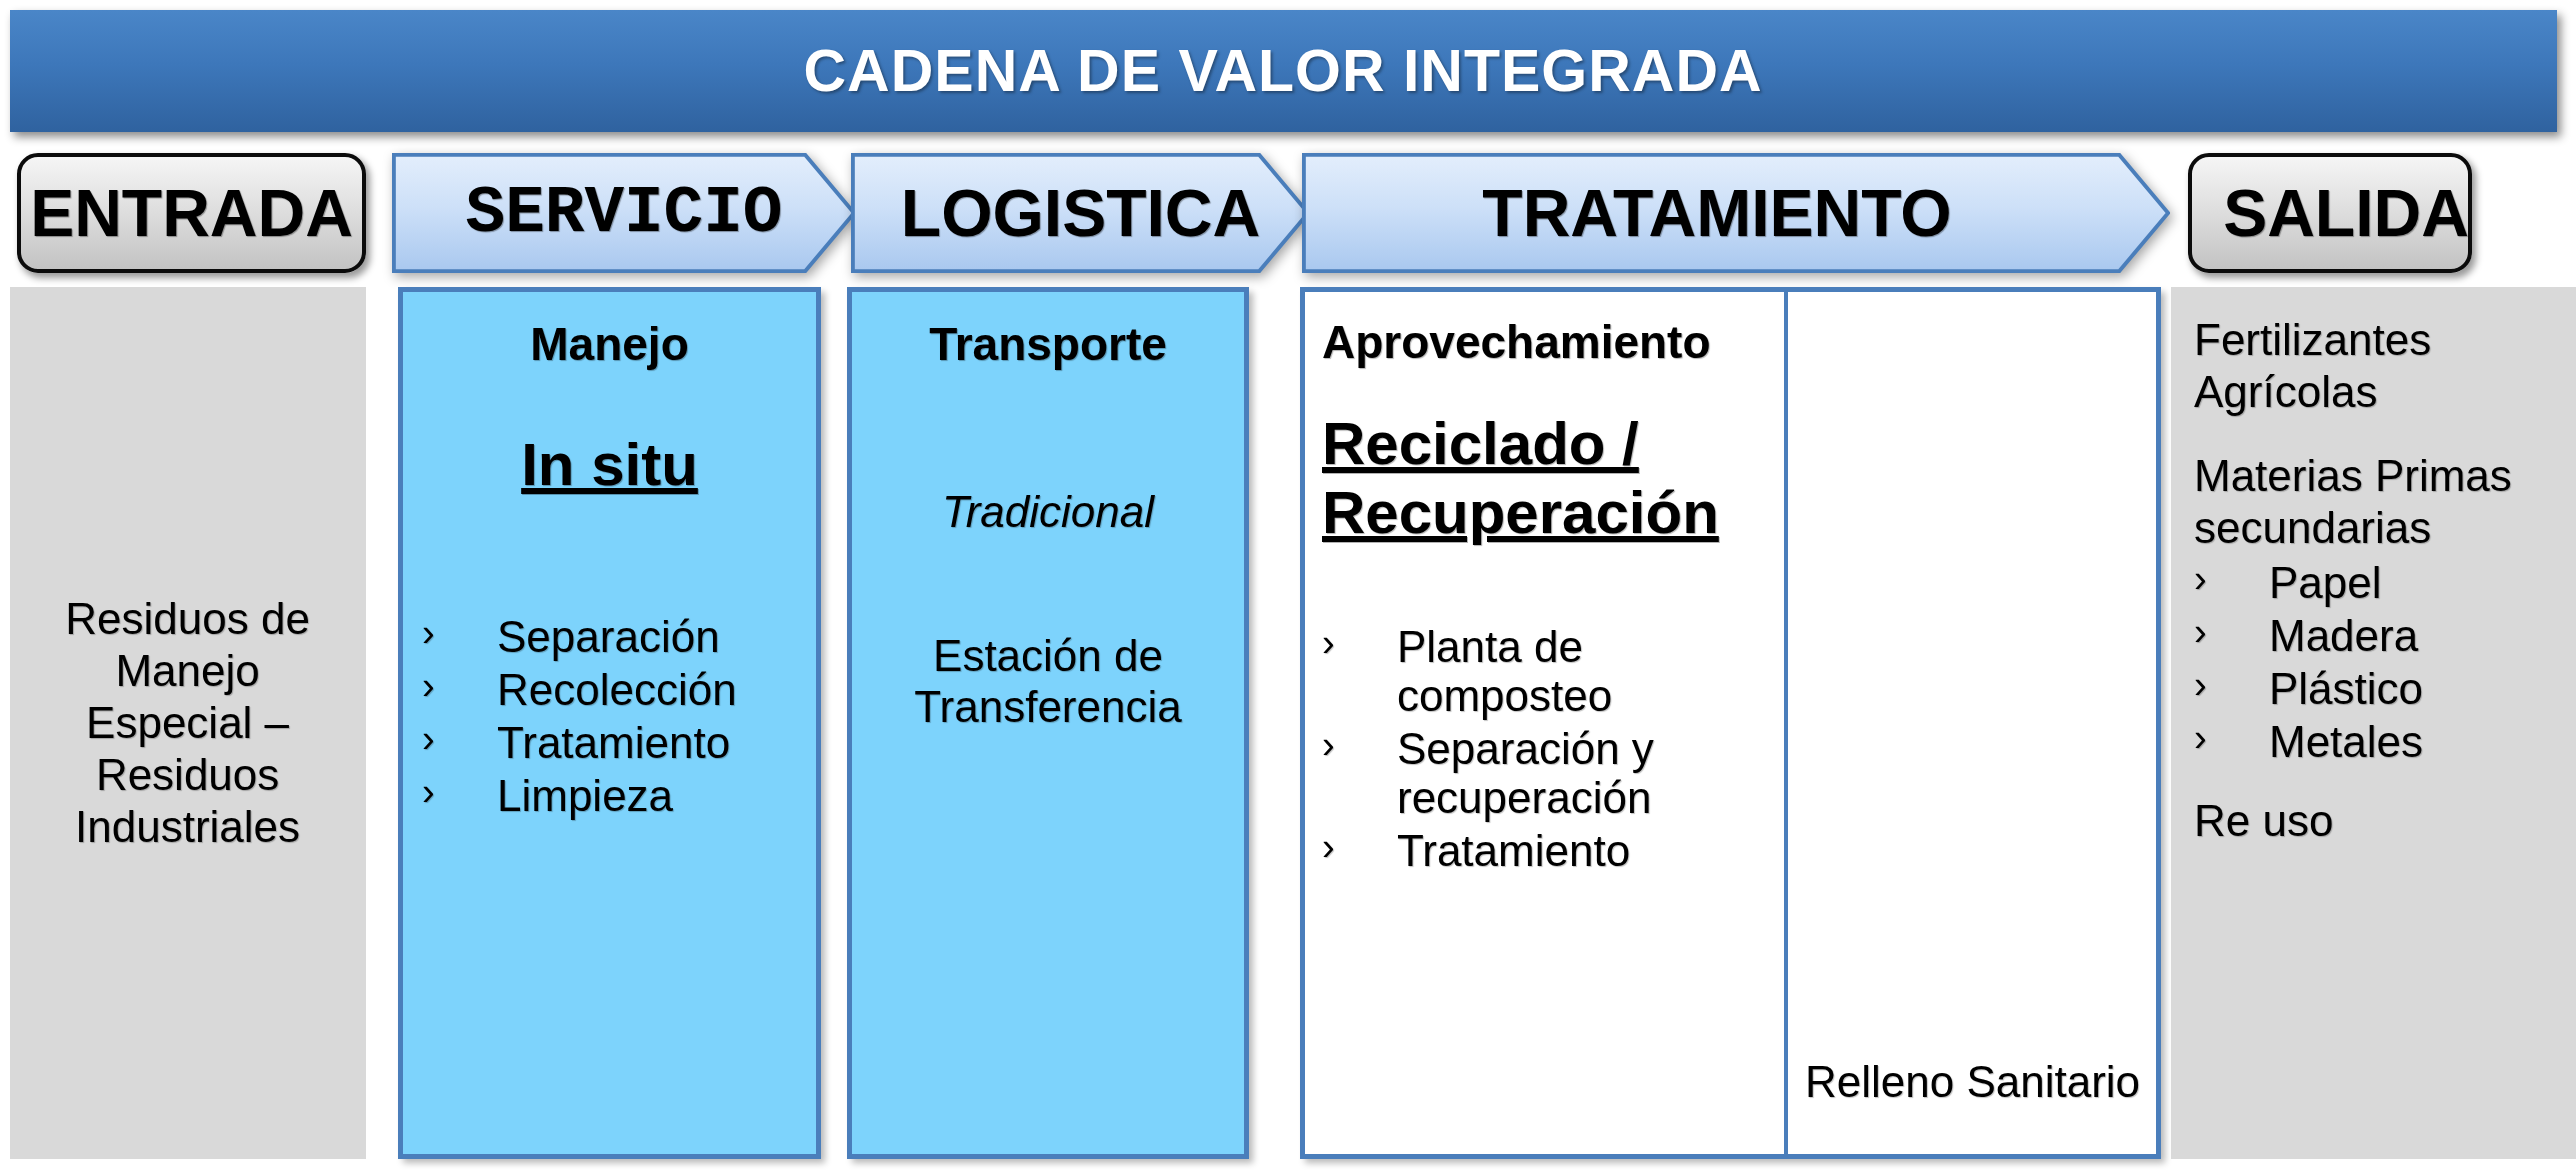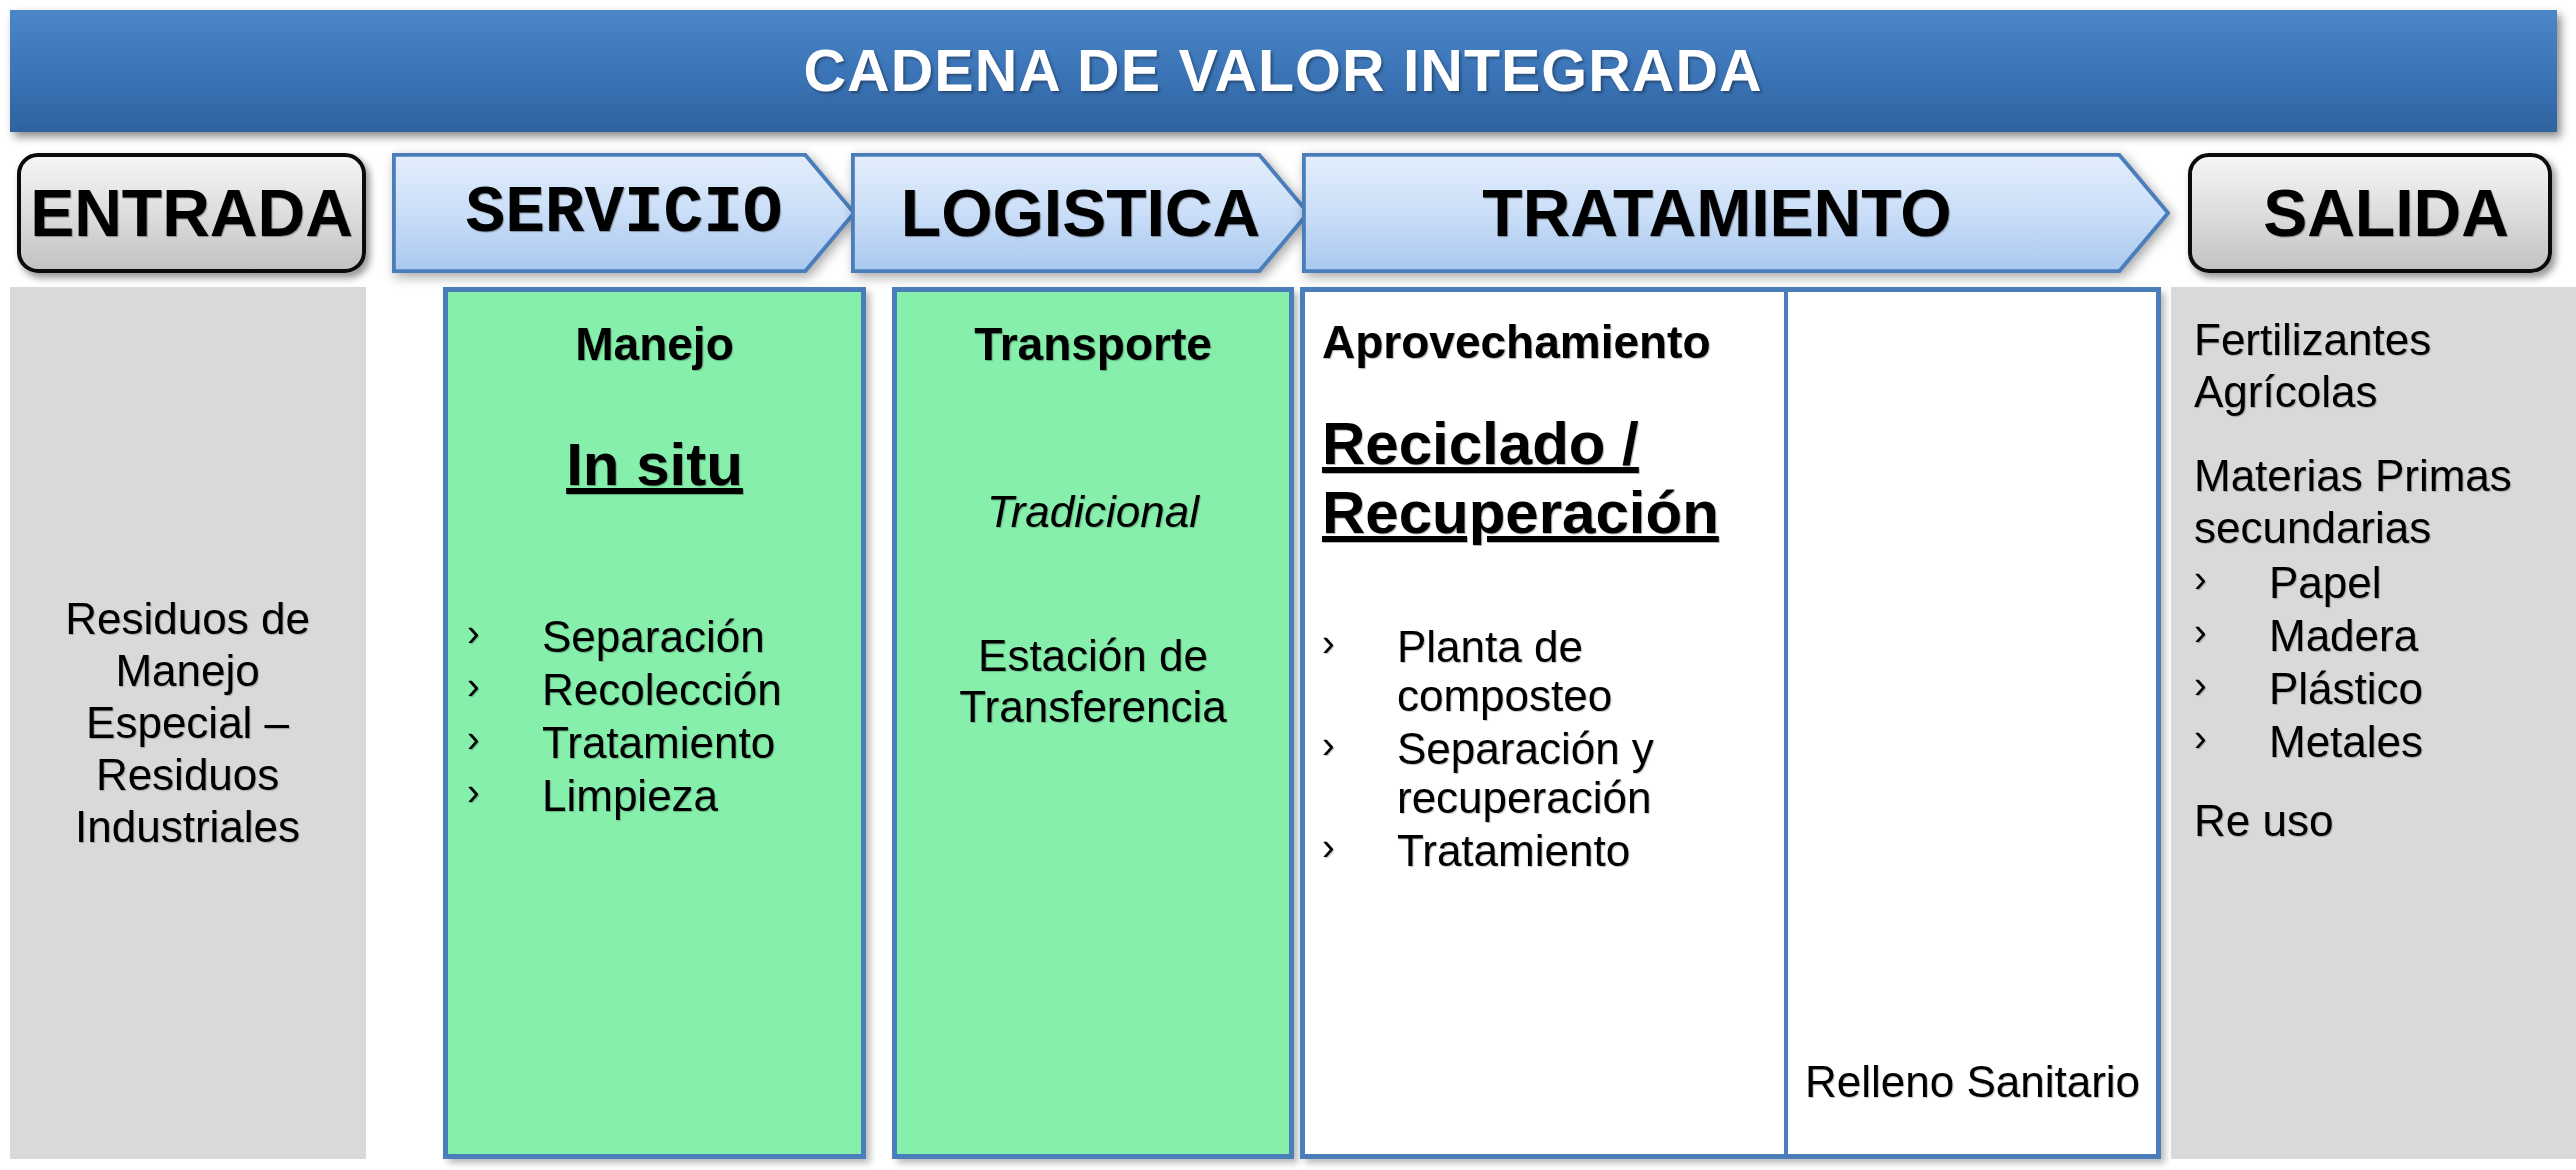--- a/index.html
+++ b/index.html
@@ -43,23 +43,22 @@
   .hdr-arrow{background:transparent;}
   
   .panel{
     position:absolute;top:287px;box-sizing:border-box;
   }
   .panel-gray{
     background:#d9d9d9;
     color:#000;
   }
   .panel-white{
-    background:#86efac;border:5.7px solid #4a7ebb;
+    background:#7dd3fc;border:5.7px solid #4a7ebb;
     box-shadow:4.8px 4.8px 6.7px rgba(0,0,0,0.28);
-    margin-left:45px;
   }
   .panel-treat{
     background:#ffffff;border:5.7px solid #4a7ebb;
     box-shadow:4.8px 4.8px 6.7px rgba(0,0,0,0.28);
     display:flex;
   }
   .treat-col{box-sizing:border-box;height:100%;}
   .treat-col.left{border-right:4.8px solid #4a7ebb;}
   .head-bold{
     font-size:46px;font-weight:bold;color:#000;
@@ -131,21 +130,21 @@
         <stop offset="0%" stop-color="#e3eefc"></stop>
           <stop offset="45%" stop-color="#cde0f8"></stop>
           <stop offset="100%" stop-color="#a9c8ef"></stop>
       </linearGradient>
     </defs>
     <polygon points="2,2 855,2 906,63 855,124 2,124" fill="url(#ag3)" stroke="#4a7ebb" stroke-width="4"></polygon>
   </svg>
   <span class="hdr-label" style="padding-right:38px;">TRATAMIENTO</span>
 </div>
 
-<div class="hdr hdr-gray" style="left:2188px;width:364px;padding-left:32px;">
+<div class="hdr hdr-gray" style="left:2188px;width:284px;padding-left:32px;">
   <span class="hdr-label">SALIDA</span>
 </div>
 
 <div class="panel panel-gray" style="left:9.6px;width:356px;height:872px;display:flex;align-items:center;justify-content:center;padding:0 25px;">
   <div class="body-text center">Residuos de Manejo Especial – Residuos Industriales</div>
 </div>
 
 <div class="panel panel-white" style="left:398px;width:423px;height:872px;padding:17px 19px 0 19px;">
   <div class="head-bold center" style="margin-top:7.6px;">Manejo</div>
   <div class="sub-underline center" style="margin-top:59px;">In situ</div>

